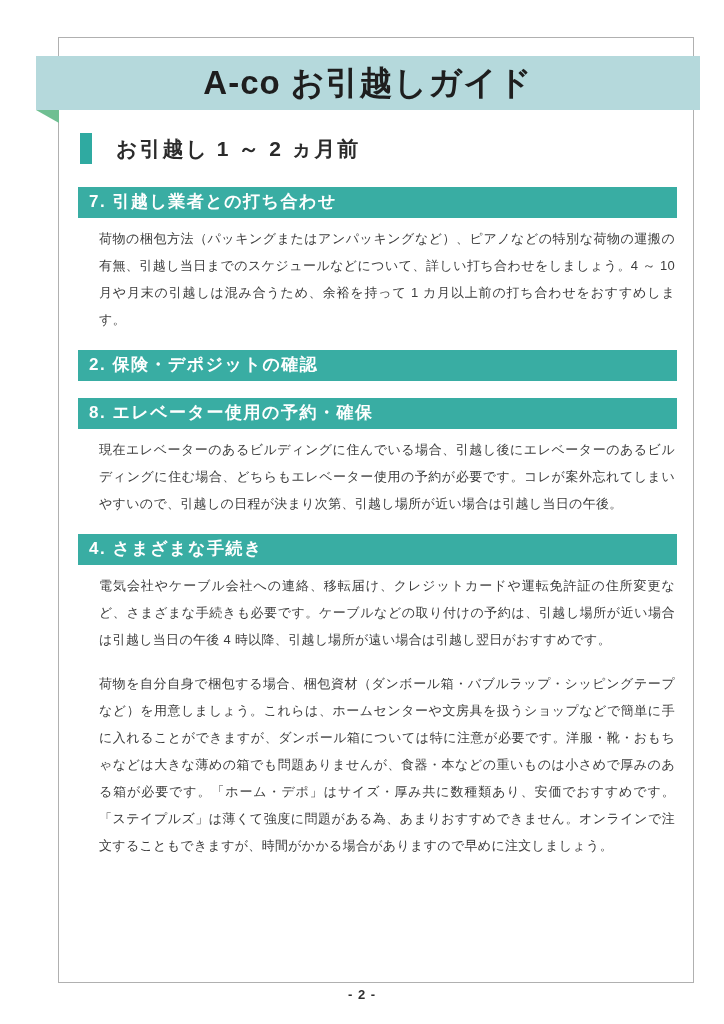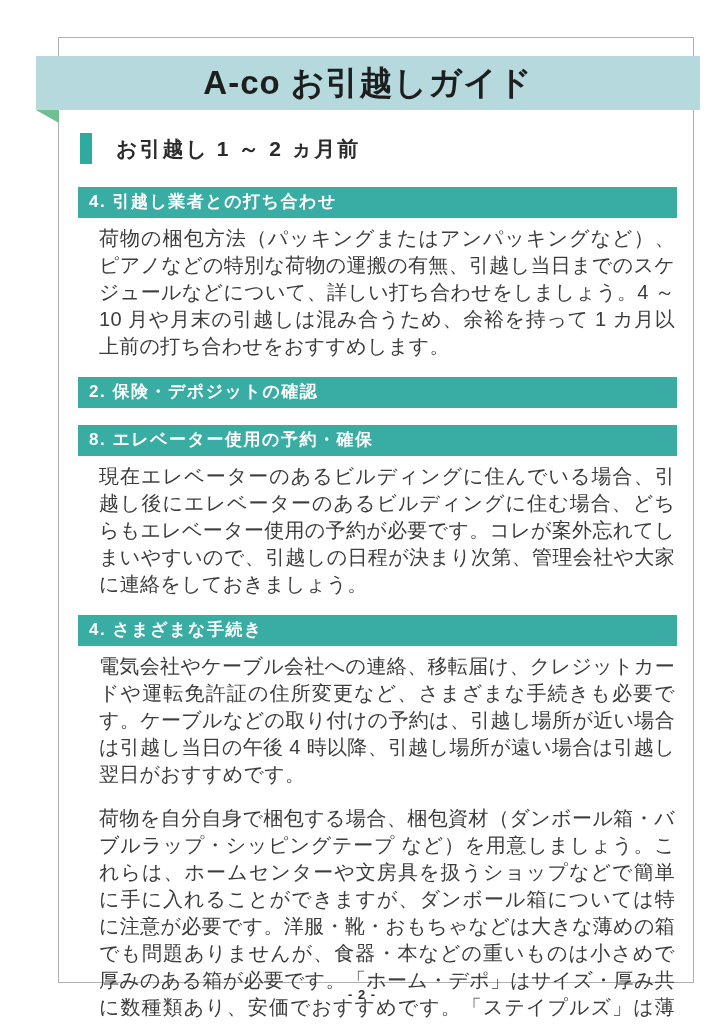--- a/index.html
+++ b/index.html
@@ -72,21 +72,21 @@
     background: #39ada3;
     color: #ffffff;
     font-size: 17px;
     font-weight: 700;
     letter-spacing: 1.5px;
     padding: 4px 12px 6px 11px;
     line-height: 21px;
   }
   .sec-body {
     margin: 7px 2px 0 21px;
-    font-size: 20px;
+    font-size: 13px;
     line-height: 27px;
     color: #3c3c3c;
     letter-spacing: 0.3px;
     text-align: justify;
   }
 
   .footer {
     position: absolute;
     left: 0; top: 987px;
     width: 724px;
@@ -110,31 +110,31 @@
   <div class="fold"></div>
 
   <div class="content">
 
     <div class="heading-row">
       <span class="heading-marker"></span>
       <span class="heading-text">お引越し 1 ～ 2 ヵ月前</span>
     </div>
 
     <section class="sec">
-      <div class="sec-title">4. 引越し業者との打ち合わせ</div>
+      <div class="sec-title">7. 引越し業者との打ち合わせ</div>
       <p class="sec-body">荷物の梱包方法（パッキングまたはアンパッキングなど）、ピアノなどの特別な荷物の運搬の有無、引越し当日までのスケジュールなどについて、詳しい打ち合わせをしましょう。4 ～ 10 月や月末の引越しは混み合うため、余裕を持って 1 カ月以上前の打ち合わせをおすすめします。</p>
     </section>
 
     <section class="sec">
       <div class="sec-title">2. 保険・デポジットの確認</div>
     </section>
 
     <section class="sec">
       <div class="sec-title">8. エレベーター使用の予約・確保</div>
-      <p class="sec-body">現在エレベーターのあるビルディングに住んでいる場合、引越し後にエレベーターのあるビルディングに住む場合、どちらもエレベーター使用の予約が必要です。コレが案外忘れてしまいやすいので、引越しの日程が決まり次第、管理会社や大家に連絡をしておきましょう。</p>
+      <p class="sec-body">現在エレベーターのあるビルディングに住んでいる場合、引越し後にエレベーターのあるビルディングに住む場合、どちらもエレベーター使用の予約が必要です。コレが案外忘れてしまいやすいので、引越しの日程が決まり次第、引越し場所が近い場合は引越し当日の午後。</p>
     </section>
 
     <section class="sec">
       <div class="sec-title">4. さまざまな手続き</div>
       <p class="sec-body">電気会社やケーブル会社への連絡、移転届け、クレジットカードや運転免許証の住所変更など、さまざまな手続きも必要です。ケーブルなどの取り付けの予約は、引越し場所が近い場合は引越し当日の午後 4 時以降、引越し場所が遠い場合は引越し翌日がおすすめです。</p>
     </section>
 
     <section class="sec">
       <p class="sec-body">荷物を自分自身で梱包する場合、梱包資材（ダンボール箱・バブルラップ・シッピングテープ など）を用意しましょう。これらは、ホームセンターや文房具を扱うショップなどで簡単に手に入れることができますが、ダンボール箱については特に注意が必要です。洋服・靴・おもちゃなどは大きな薄めの箱でも問題ありませんが、食器・本などの重いものは小さめで厚みのある箱が必要です。「ホーム・デポ」はサイズ・厚み共に数種類あり、安価でおすすめです。「ステイプルズ」は薄くて強度に問題がある為、あまりおすすめできません。オンラインで注文することもできますが、時間がかかる場合がありますので早めに注文しましょう。</p>
 

